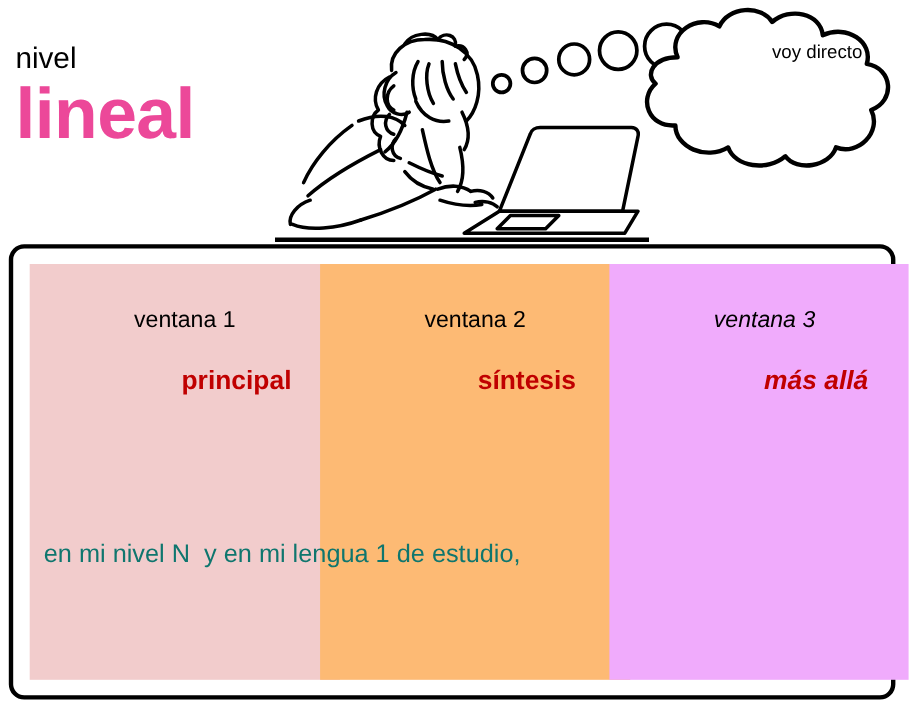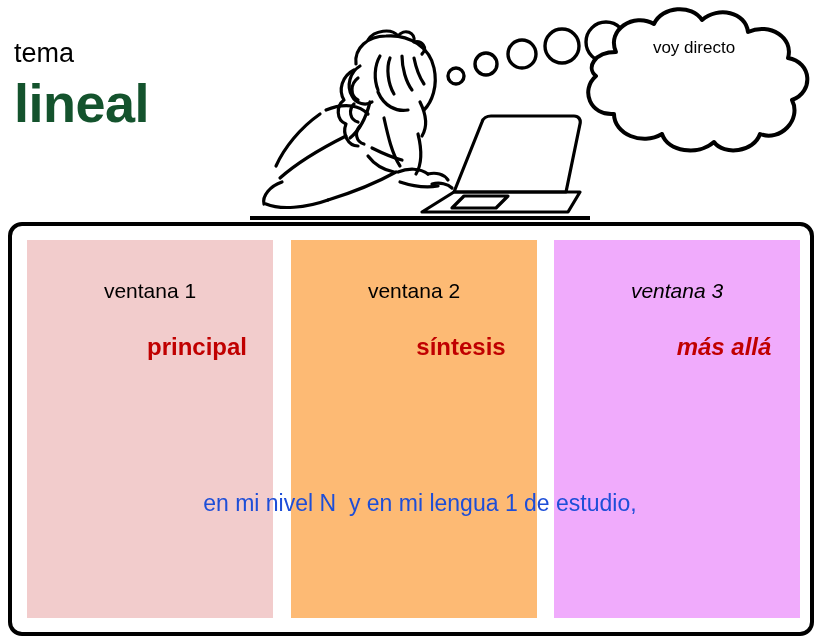--- a/index.html
+++ b/index.html
@@ -24,24 +24,24 @@
     width: 250px;
   }
   #heading .kicker {
     font-size: 27px;
     line-height: 30px;
     color: #000000;
     font-weight: 400;
     letter-spacing: 0px;
   }
   #heading .title {
-    font-size: 54px;
+    font-size: 65px;
     line-height: 58px;
     font-weight: 700;
-    color: #14532d;
+    color: #ec4899;
     margin-top: 6px;
     letter-spacing: -0.5px;
   }
 
   
   #illustration {
     position: absolute;
     left: 250px;
     top: 6px;
     width: 340px;
@@ -65,21 +65,21 @@
     top: 4px;
     width: 270px;
     height: 152px;
   }
   #thought-cloud svg { display: block; }
   #cloud-text {
     position: absolute;
     left: 604px;
     top: 36px;
     width: 180px;
-    text-align: center;
+    text-align: right;
     font-size: 17px;
     line-height: 24px;
     color: #000000;
   }
 
   
   #frame {
     position: absolute;
     left: 8px;
     top: 222px;
@@ -90,20 +90,21 @@
     box-sizing: border-box;
     background: transparent;
   }
 
   
   .column {
     position: absolute;
     top: 240px;
     width: 246px;
     height: 378px;
+    padding-left: 36px;
   }
   #col-1 { left: 27px;  background: #F2CCCC; }
   #col-2 { left: 291px; background: #fdba74; }
   #col-3 { left: 554px; background: #f0abfc; font-style: italic; }
 
   .col-head {
     position: absolute;
     top: 38px;
     left: 0;
     width: 100%;
@@ -124,35 +125,34 @@
     color: #C00000;
     margin-left: 47px;
   }
 
   
   #footer-note {
     position: absolute;
     left: 27px;
     top: 446px;
     width: 773px;
-    text-align: center;
     font-size: 23px;
     line-height: 38px;
-    color: #1d4ed8;
+    color: #0f766e;
     white-space: pre-wrap;
   }
   #footer-note .line-2 {
     display: block;
   }
 </style>
 </head>
 <body>
 
 <div id="heading">
-  <div class="kicker">tema</div>
+  <div class="kicker">nivel</div>
   <div class="title">lineal</div>
 </div>
 
 <div id="illustration">
   <svg width="340" height="220" viewBox="0 0 340 220" fill="none" stroke="#000000" stroke-width="3.2" stroke-linecap="round" stroke-linejoin="round">
 
     <path d="M118 34 C124 24 142 22 148 30 C154 22 166 26 164 36 C172 34 178 42 172 48"></path>
 
     <path d="M106 58 C104 42 118 30 136 30 C160 28 180 42 184 62 C188 80 182 96 174 104"></path>
     <path d="M110 60 C100 66 96 80 102 90 C106 98 116 100 122 96"></path>

